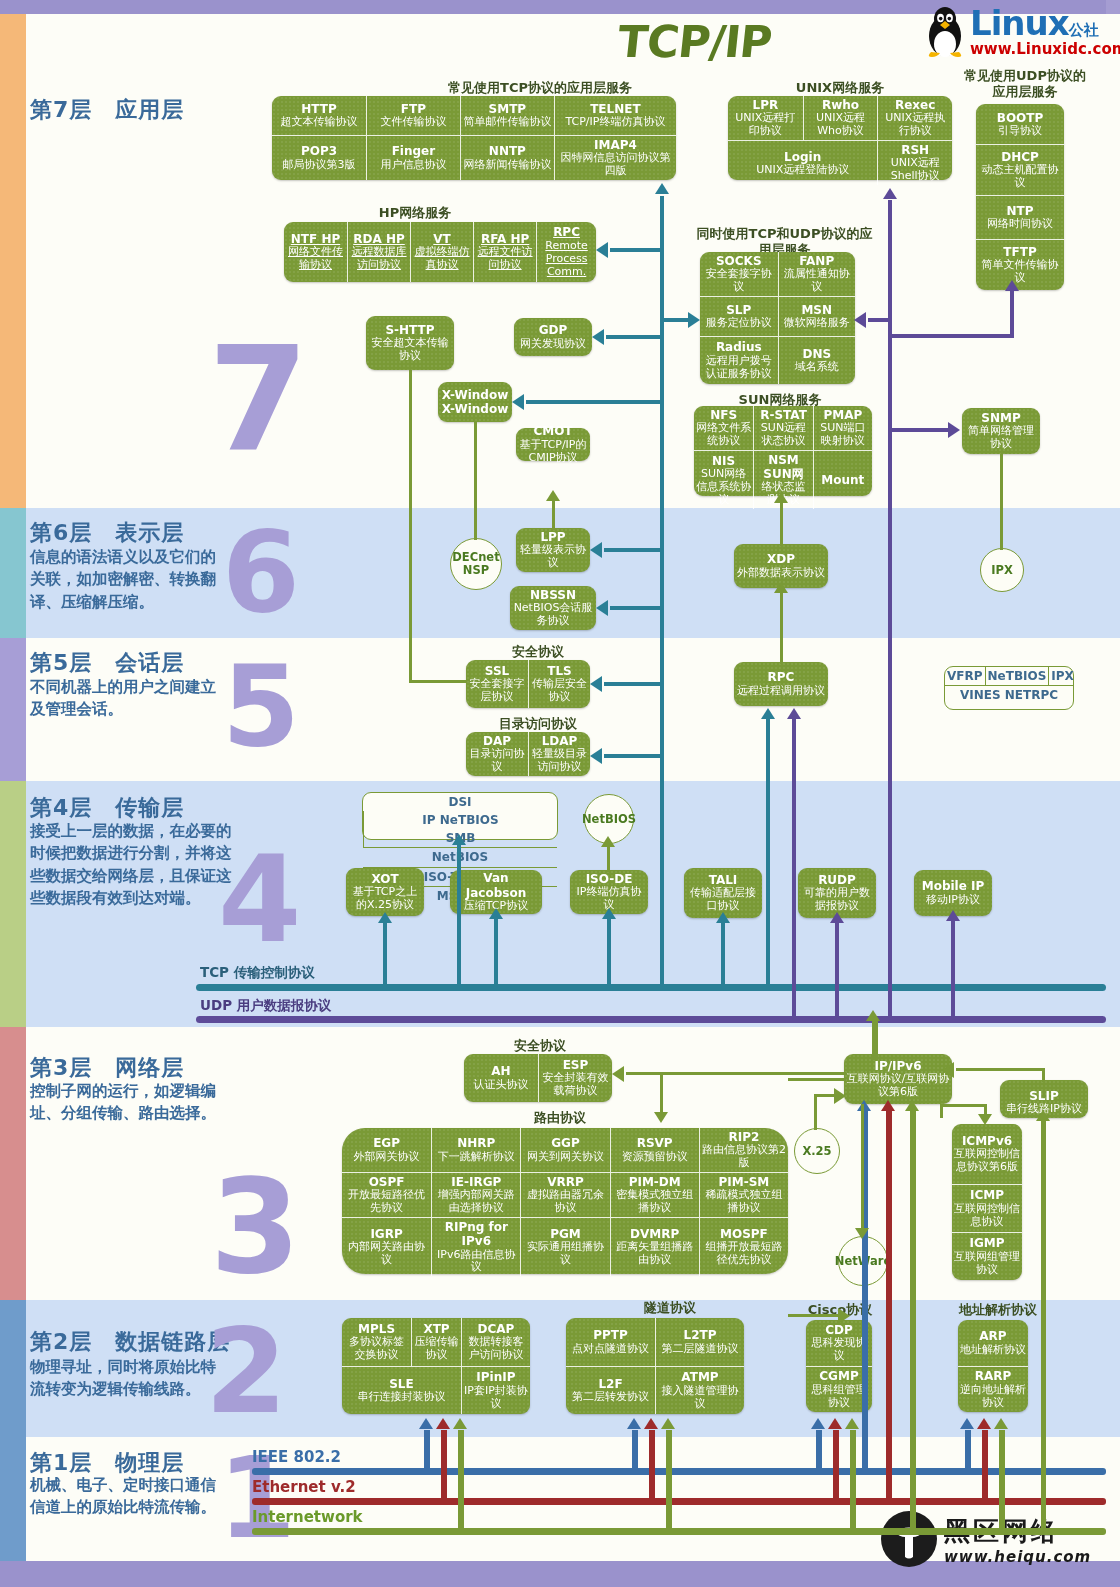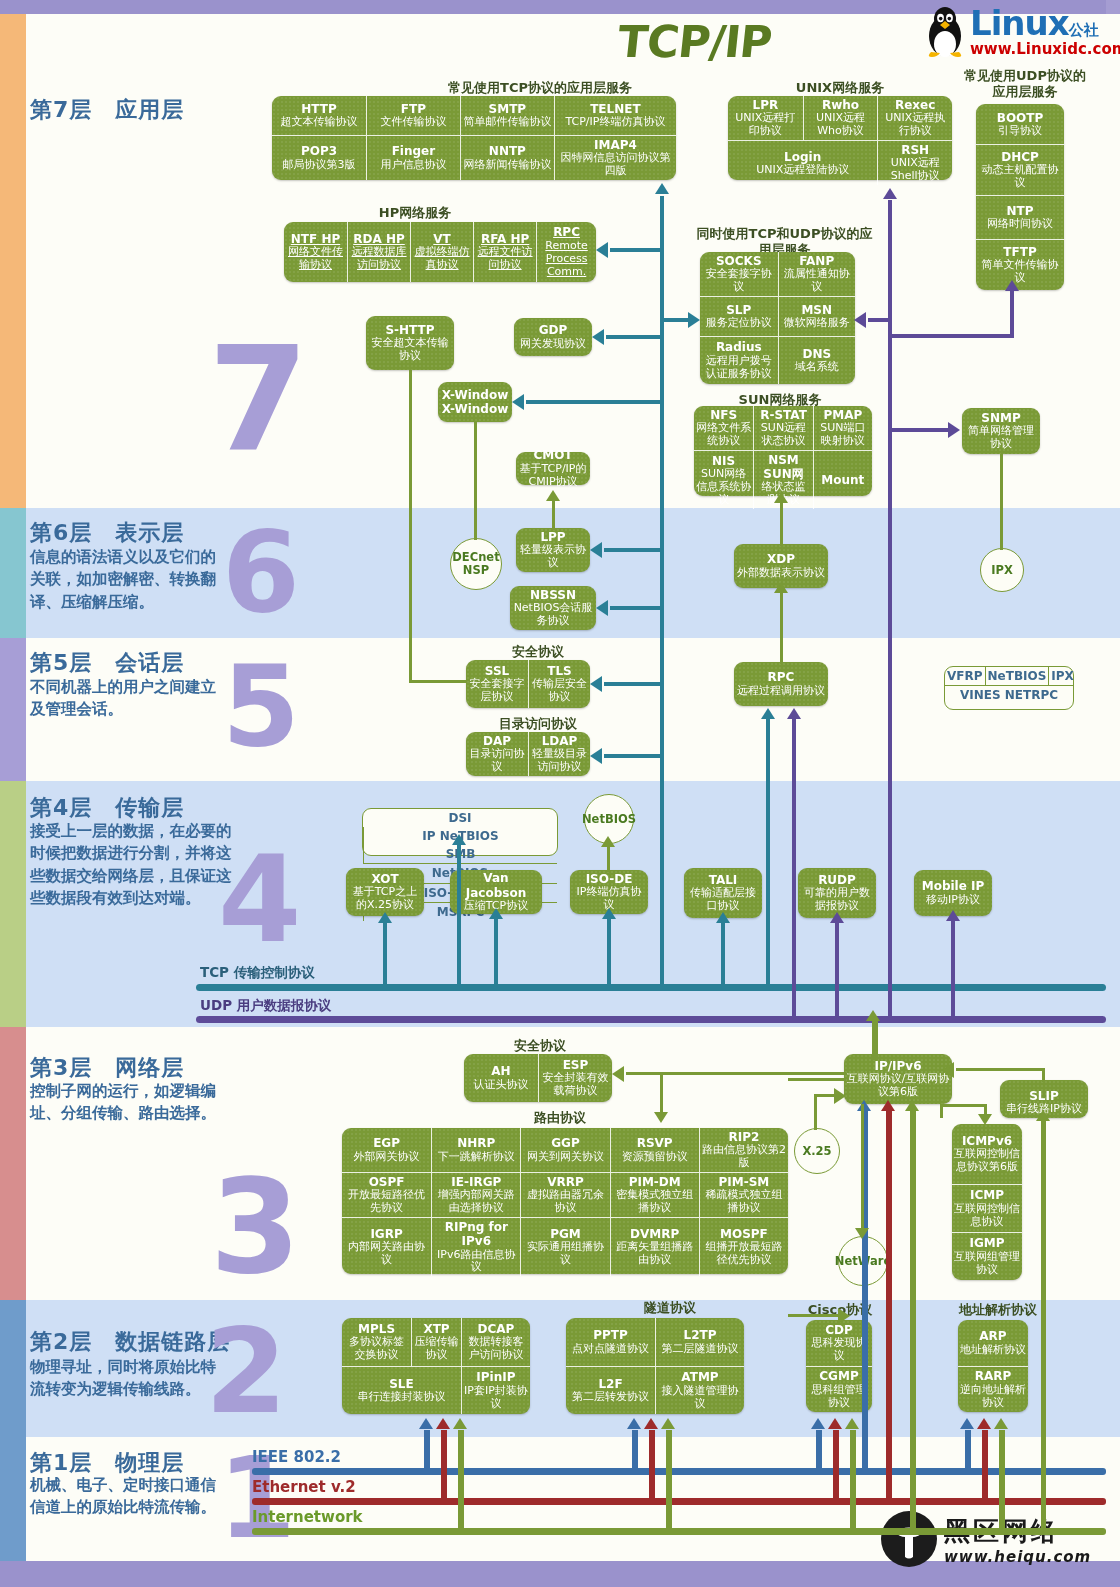--- a/index.html
+++ b/index.html
@@ -402,21 +402,21 @@
         <span class="nm">GDP</span>
         <span class="cn">网关发现协议</span>
       </div>
   </div>
   <div class="gbox" style="left:438px;top:382px;width:74px;height:40px;">
     <div class="cell" style="height:100%;">
         <span class="nm">X-Window</span>
         <span class="nm">X-Window</span>
       </div>
   </div>
-  <div class="gbox" style="left:516px;top:452px;width:74px;height:33px;">
+  <div class="gbox" style="left:516px;top:428px;width:74px;height:33px;">
     <div class="cell" style="height:100%;">
         <span class="nm">CMOT</span>
         <span class="cn">基于TCP/IP的CMIP协议</span>
       </div>
   </div>
   <div class="gbox" style="left:962px;top:408px;width:78px;height:46px;">
     <div class="cell" style="height:100%;">
         <span class="nm">SNMP</span>
         <span class="cn">简单网络管理协议</span>
       </div>
@@ -493,21 +493,21 @@
         <div class="cell vsep">
             <span class="nm">IPX</span>
           </div>
       </div>
       <div class="cell hsep">
           <span class="nm">VINES NETRPC</span>
         </div>
     </div>
   </div>
 
-  <div class="wbox" style="left:362px;top:792px;width:196px;height:48px;margin-top:16px;">
+  <div class="wbox" style="left:362px;top:792px;width:196px;height:48px;">
     <div class="cellgrid" style="grid-template-columns:1fr 1.35fr 1fr;grid-template-rows:1fr 1fr;">
       <div class="cell">
           <span class="nm">DSI</span>
         </div>
       <div class="cell vsep">
           <span class="nm">IP NeTBIOS</span>
         </div>
       <div class="cell vsep">
           <span class="nm">SMB</span>
         </div>
@@ -576,21 +576,21 @@
           <span class="cn">认证头协议</span>
         </div>
       <div class="cell vsep">
           <span class="nm">ESP</span>
           <span class="cn">安全封装有效载荷协议</span>
         </div>
     </div>
   </div>
 
   <div class="cap" style="left:510px;top:1110px;width:100px;">路由协议</div>
-  <div class="gbox" style="left:342px;top:1128px;width:446px;height:146px;">
+  <div class="gbox" style="left:342px;top:1128px;width:446px;height:146px;border-radius:23px;">
     <div class="cellgrid" style="grid-template-columns:1fr 1fr 1fr 1fr 1fr;grid-template-rows:1fr 1fr 1fr;">
       <div class="cell">
           <span class="nm">EGP</span>
           <span class="cn">外部网关协议</span>
         </div>
       <div class="cell vsep">
           <span class="nm">NHRP</span>
           <span class="cn">下一跳解析协议</span>
         </div>
       <div class="cell vsep">

